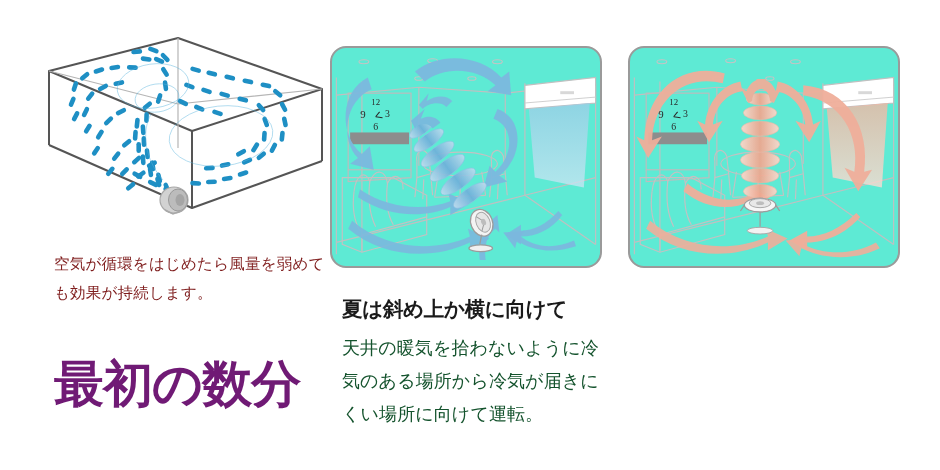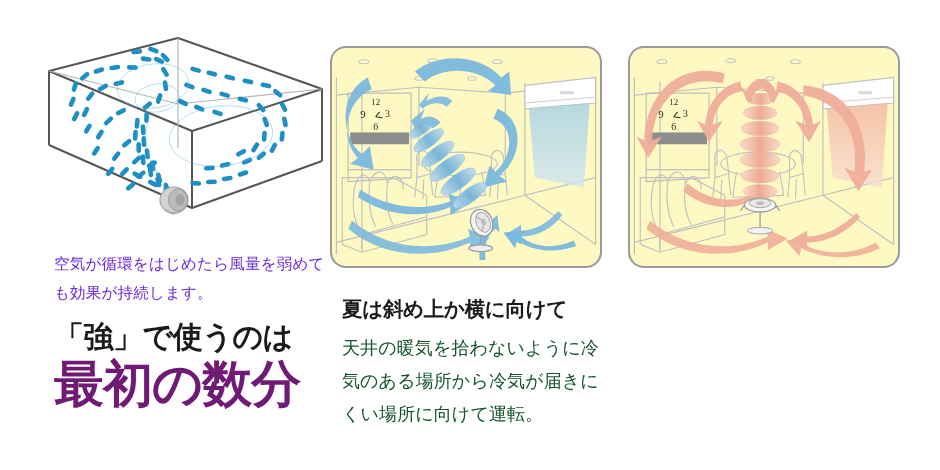--- a/index.html
+++ b/index.html
@@ -14,41 +14,41 @@
 
   
   .abs{position:absolute;}
 
   
   #left-column{left:40px;top:28px;width:290px;height:400px;}
   #room-box-figure{position:absolute;left:5px;top:0;width:285px;height:215px;}
 
   #left-body-text{
     position:absolute;left:14px;top:222px;width:280px;
-    font-size:15.5px;line-height:1.85;color:#6d28d9;
+    font-size:15.5px;line-height:1.85;color:#7f1d1d;
     letter-spacing:0.2px;
     font-family:"Liberation Sans","DejaVu Sans",sans-serif;
   }
   #left-headline-1{
     position:absolute;left:14px;top:292px;width:290px;
     font-size:30px;line-height:1.12;font-weight:bold;color:#1a1a1a;
     letter-spacing:-0.5px;
   }
   #left-headline-2{
     position:absolute;left:14px;top:330px;width:300px;
     font-size:50px;line-height:1.06;font-weight:bold;color:#701a75;
     letter-spacing:-1px;
   }
 
   
   .panel{
     position:absolute;top:46px;width:272px;height:222px;
     border:2.5px solid #9a9a9a;
     border-radius:16px;
-    background:#fef9c3;
+    background:#5eead4;
     overflow:hidden;
     box-sizing:border-box;
   }
   #panel-summer{left:330px;}
   #panel-winter{left:628px;}
   .panel svg{display:block;width:100%;height:100%;}
 
   
   .caption-block{position:absolute;width:280px;}
   #caption-summer{left:342px;top:297px;}
@@ -362,21 +362,20 @@
           <ellipse cx="129" cy="172" rx="14" ry="13" fill="#d2d2d2" stroke="#a8a8a8" stroke-width="1.2"></ellipse>
           <ellipse cx="133" cy="172" rx="9.5" ry="11" fill="#bcbcbc" stroke="#9a9a9a" stroke-width="1"></ellipse>
           <ellipse cx="135" cy="172" rx="4.5" ry="6" fill="#a5a5a5"></ellipse>
           <path d="M120,182 L128,186 L138,182" fill="none" stroke="#a8a8a8" stroke-width="1.4"></path>
         </g>
       </svg>
     </div>
 
     <div id="left-body-text">空気が循環をはじめたら風量を弱めても効果が持続します。</div>
 
-    <div id="left-headline-1">「強」で使うのは</div>
 
     <div id="left-headline-2">最初の数分</div>
   </div>
 
   <div class="panel" id="panel-summer">
     <svg viewBox="0 0 272 222" xmlns="http://www.w3.org/2000/svg" aria-hidden="true">
       <defs>
         <linearGradient id="coolStream" x1="0" y1="0" x2="0" y2="1">
           <stop offset="0%" stop-color="#9ecde8"></stop>
           <stop offset="100%" stop-color="#cde5f4"></stop>

